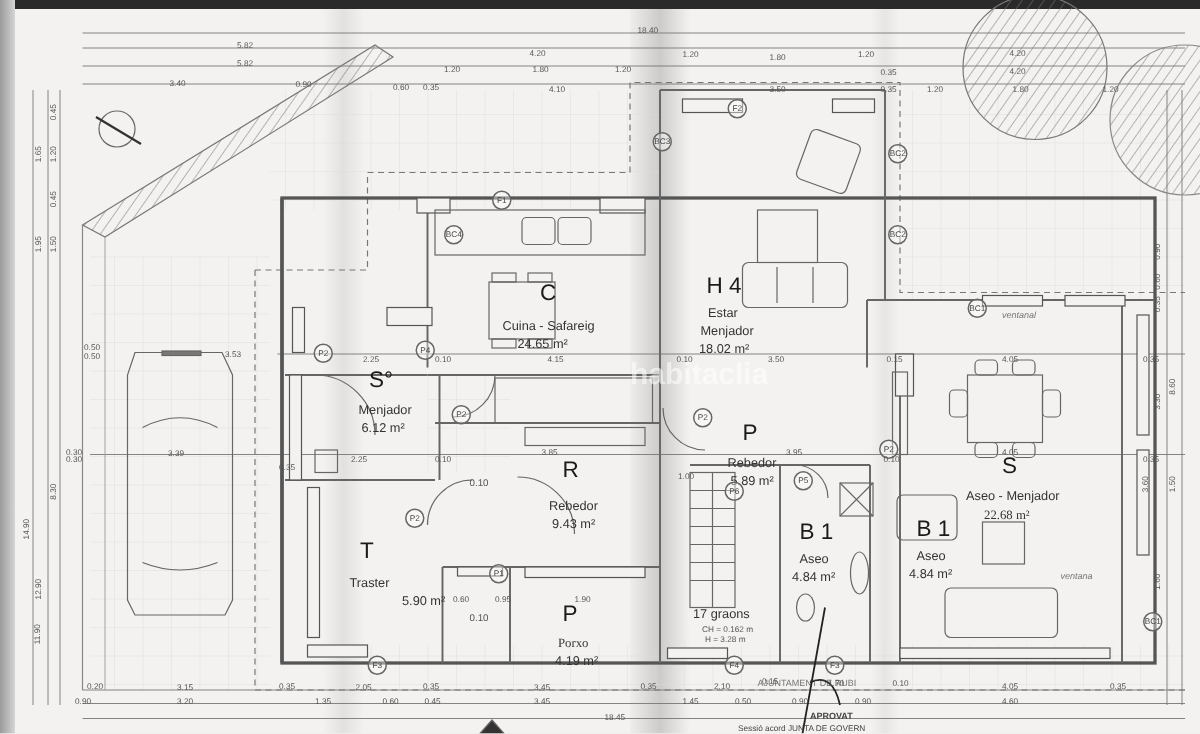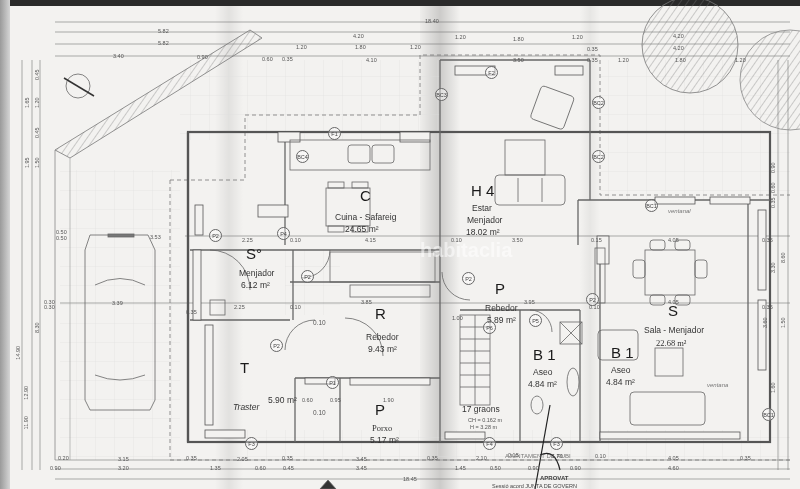--- a/index.html
+++ b/index.html
@@ -207,38 +207,38 @@
 
   <div class="lbl big" style="left:375px;top:306px;">R</div>
   <div class="lbl name" style="left:366px;top:333px;">Rebedor</div>
   <div class="lbl area" style="left:368px;top:345px;">9.43 m²</div>
 
   <div class="lbl big" style="left:495px;top:281px;">P</div>
   <div class="lbl name" style="left:485px;top:304px;">Rebedor</div>
   <div class="lbl area" style="left:487px;top:316px;">5.89 m²</div>
 
   <div class="lbl big" style="left:668px;top:303px;">S</div>
-  <div class="lbl name" style="left:644px;top:326px;">Sala - Menjador</div>
+  <div class="lbl name" style="left:644px;top:326px;">Aseo - Menjador</div>
   <div class="lbl area" style="left:656px;top:339px;font-family:Liberation Serif, serif;">22.68 m²</div>
 
   <div class="lbl big" style="left:533px;top:347px;">B 1</div>
   <div class="lbl name" style="left:533px;top:368px;">Aseo</div>
   <div class="lbl area" style="left:528px;top:380px;">4.84 m²</div>
 
   <div class="lbl big" style="left:611px;top:345px;">B 1</div>
   <div class="lbl name" style="left:611px;top:366px;">Aseo</div>
   <div class="lbl area" style="left:606px;top:378px;">4.84 m²</div>
 
   <div class="lbl big" style="left:240px;top:360px;">T</div>
-  <div class="lbl name" style="left:233px;top:403px;font-style:italic;">Traster</div>
+  <div class="lbl name" style="left:233px;top:384px;">Traster</div>
   <div class="lbl area" style="left:232px;top:396px;padding-left:36px;">5.90 m²</div>
 
   <div class="lbl big" style="left:375px;top:402px;">P</div>
   <div class="lbl name" style="left:372px;top:424px;font-family:Liberation Serif, serif;">Porxo</div>
-  <div class="lbl area" style="left:370px;top:436px;">5.17 m²</div>
+  <div class="lbl area" style="left:370px;top:436px;">4.19 m²</div>
 
   <div class="lbl name" style="left:462px;top:405px;">17 graons</div>
   <div class="lbl dim" style="left:468px;top:418px;">CH = 0.162 m</div>
   <div class="lbl dim" style="left:470px;top:425px;">H = 3.28 m</div>
 
   <div class="lbl dim" style="left:313px;top:320px;font-size:6.5px;">0.10</div>
   <div class="lbl dim" style="left:313px;top:410px;font-size:6.5px;">0.10</div>
 
   <div class="tag" style="left:326px;top:376px;">P1</div>
   <div class="tag" style="left:209px;top:229px;">P2</div>

